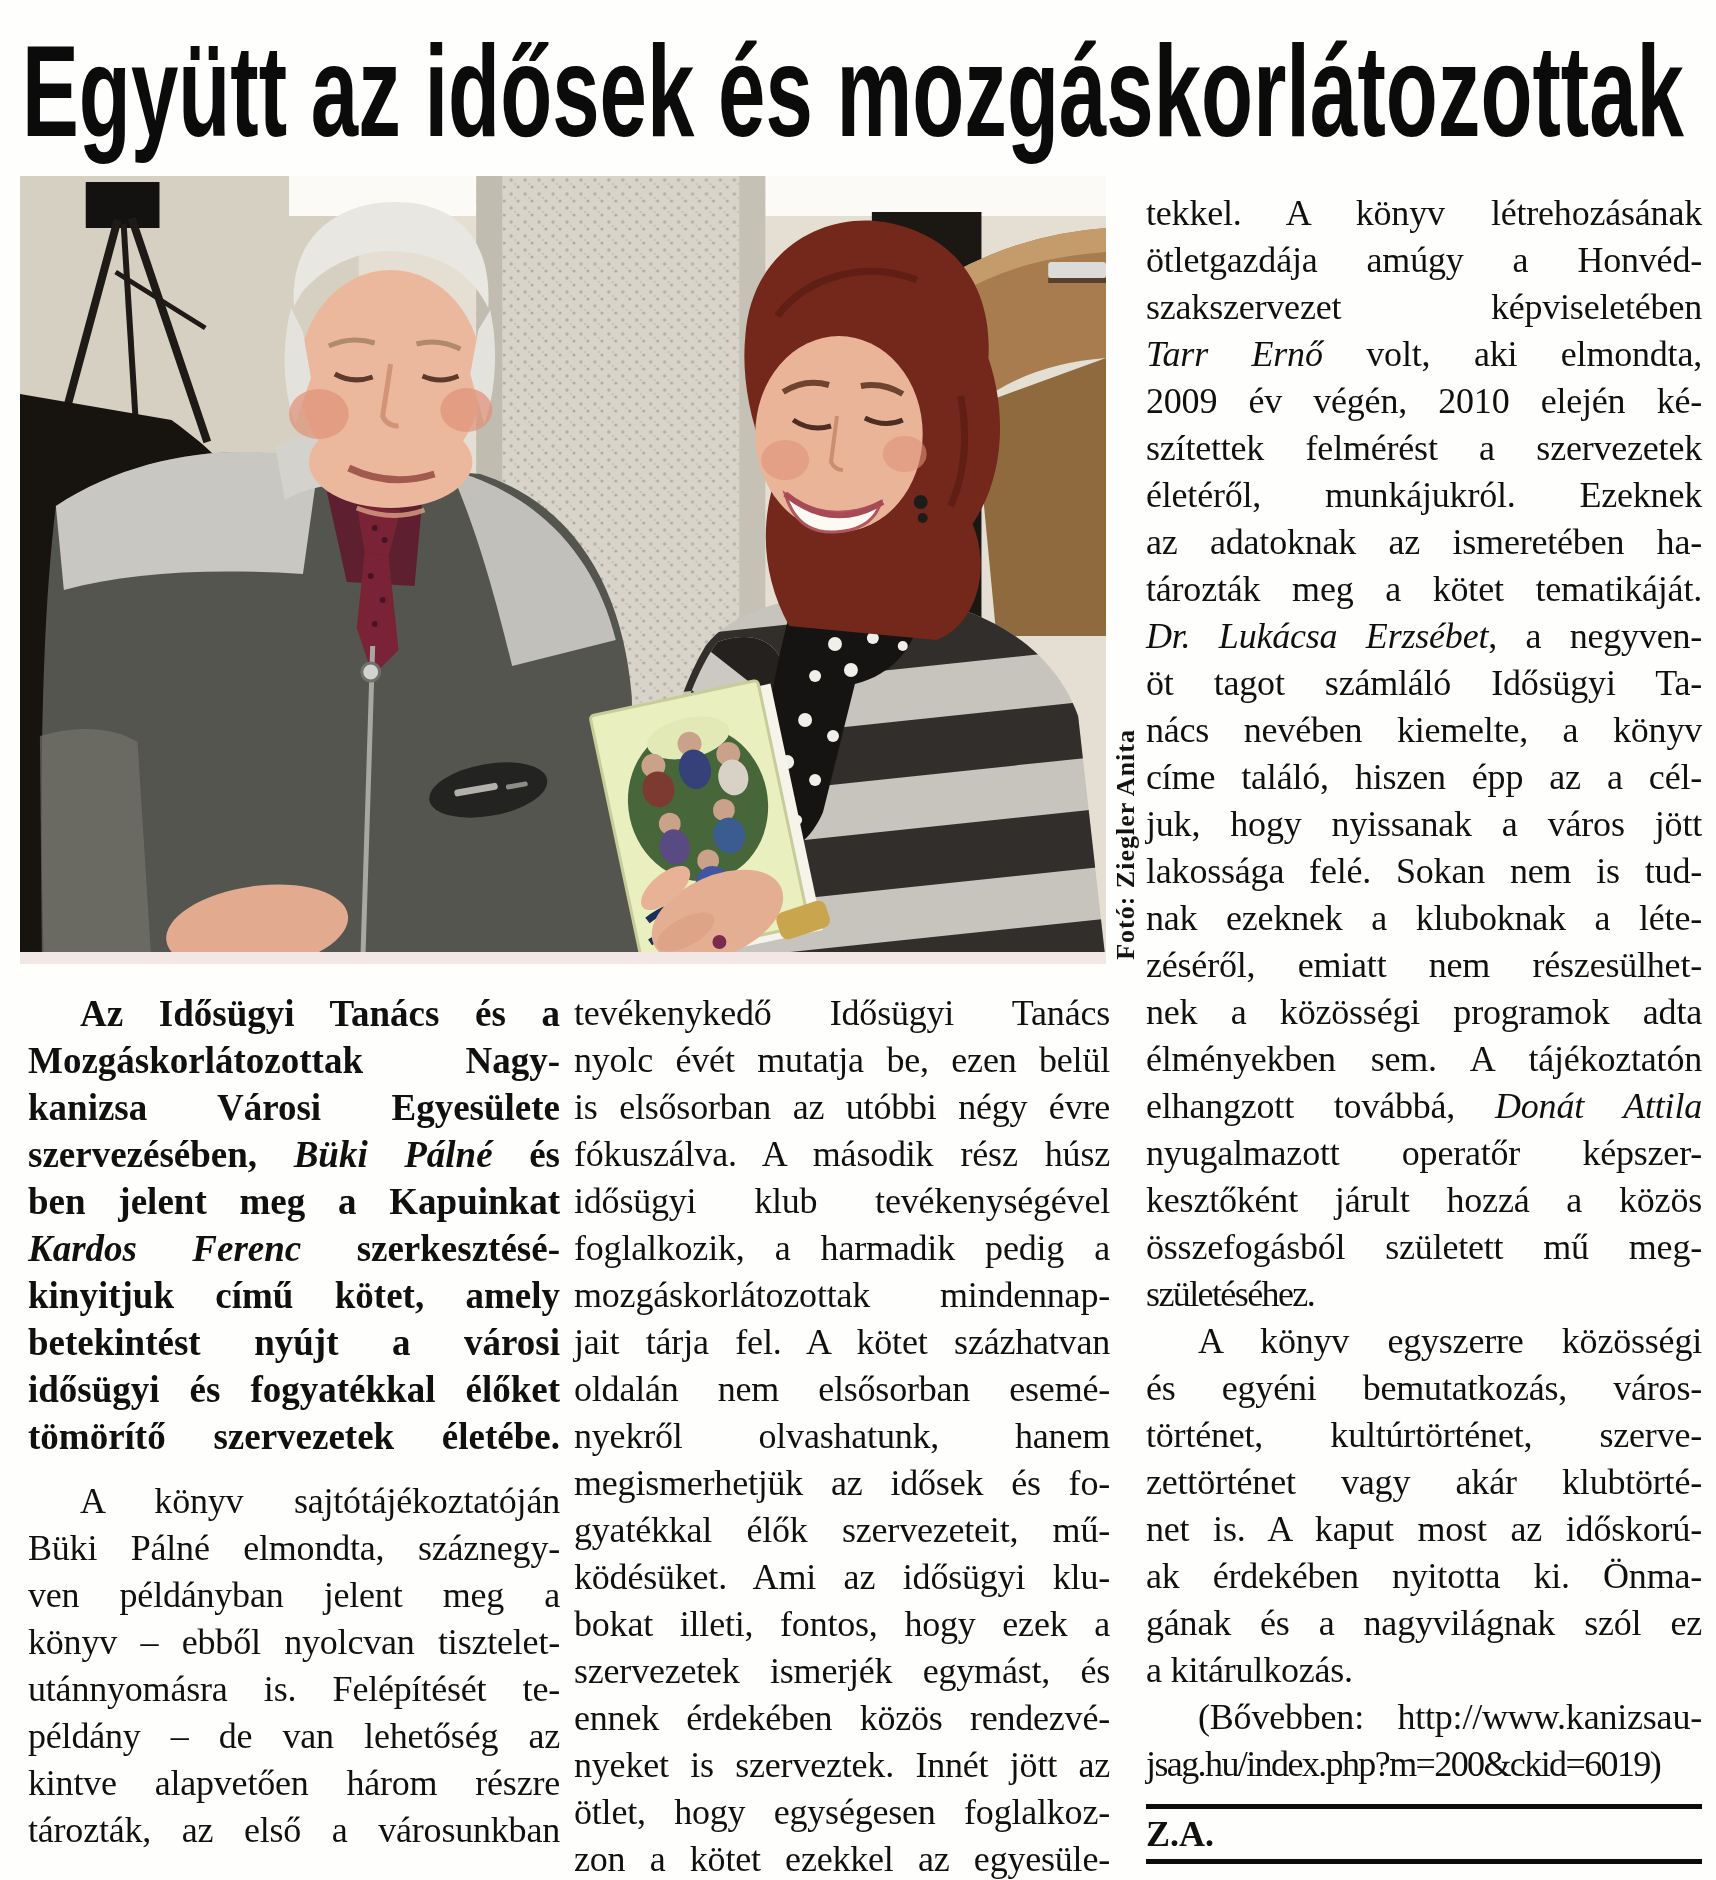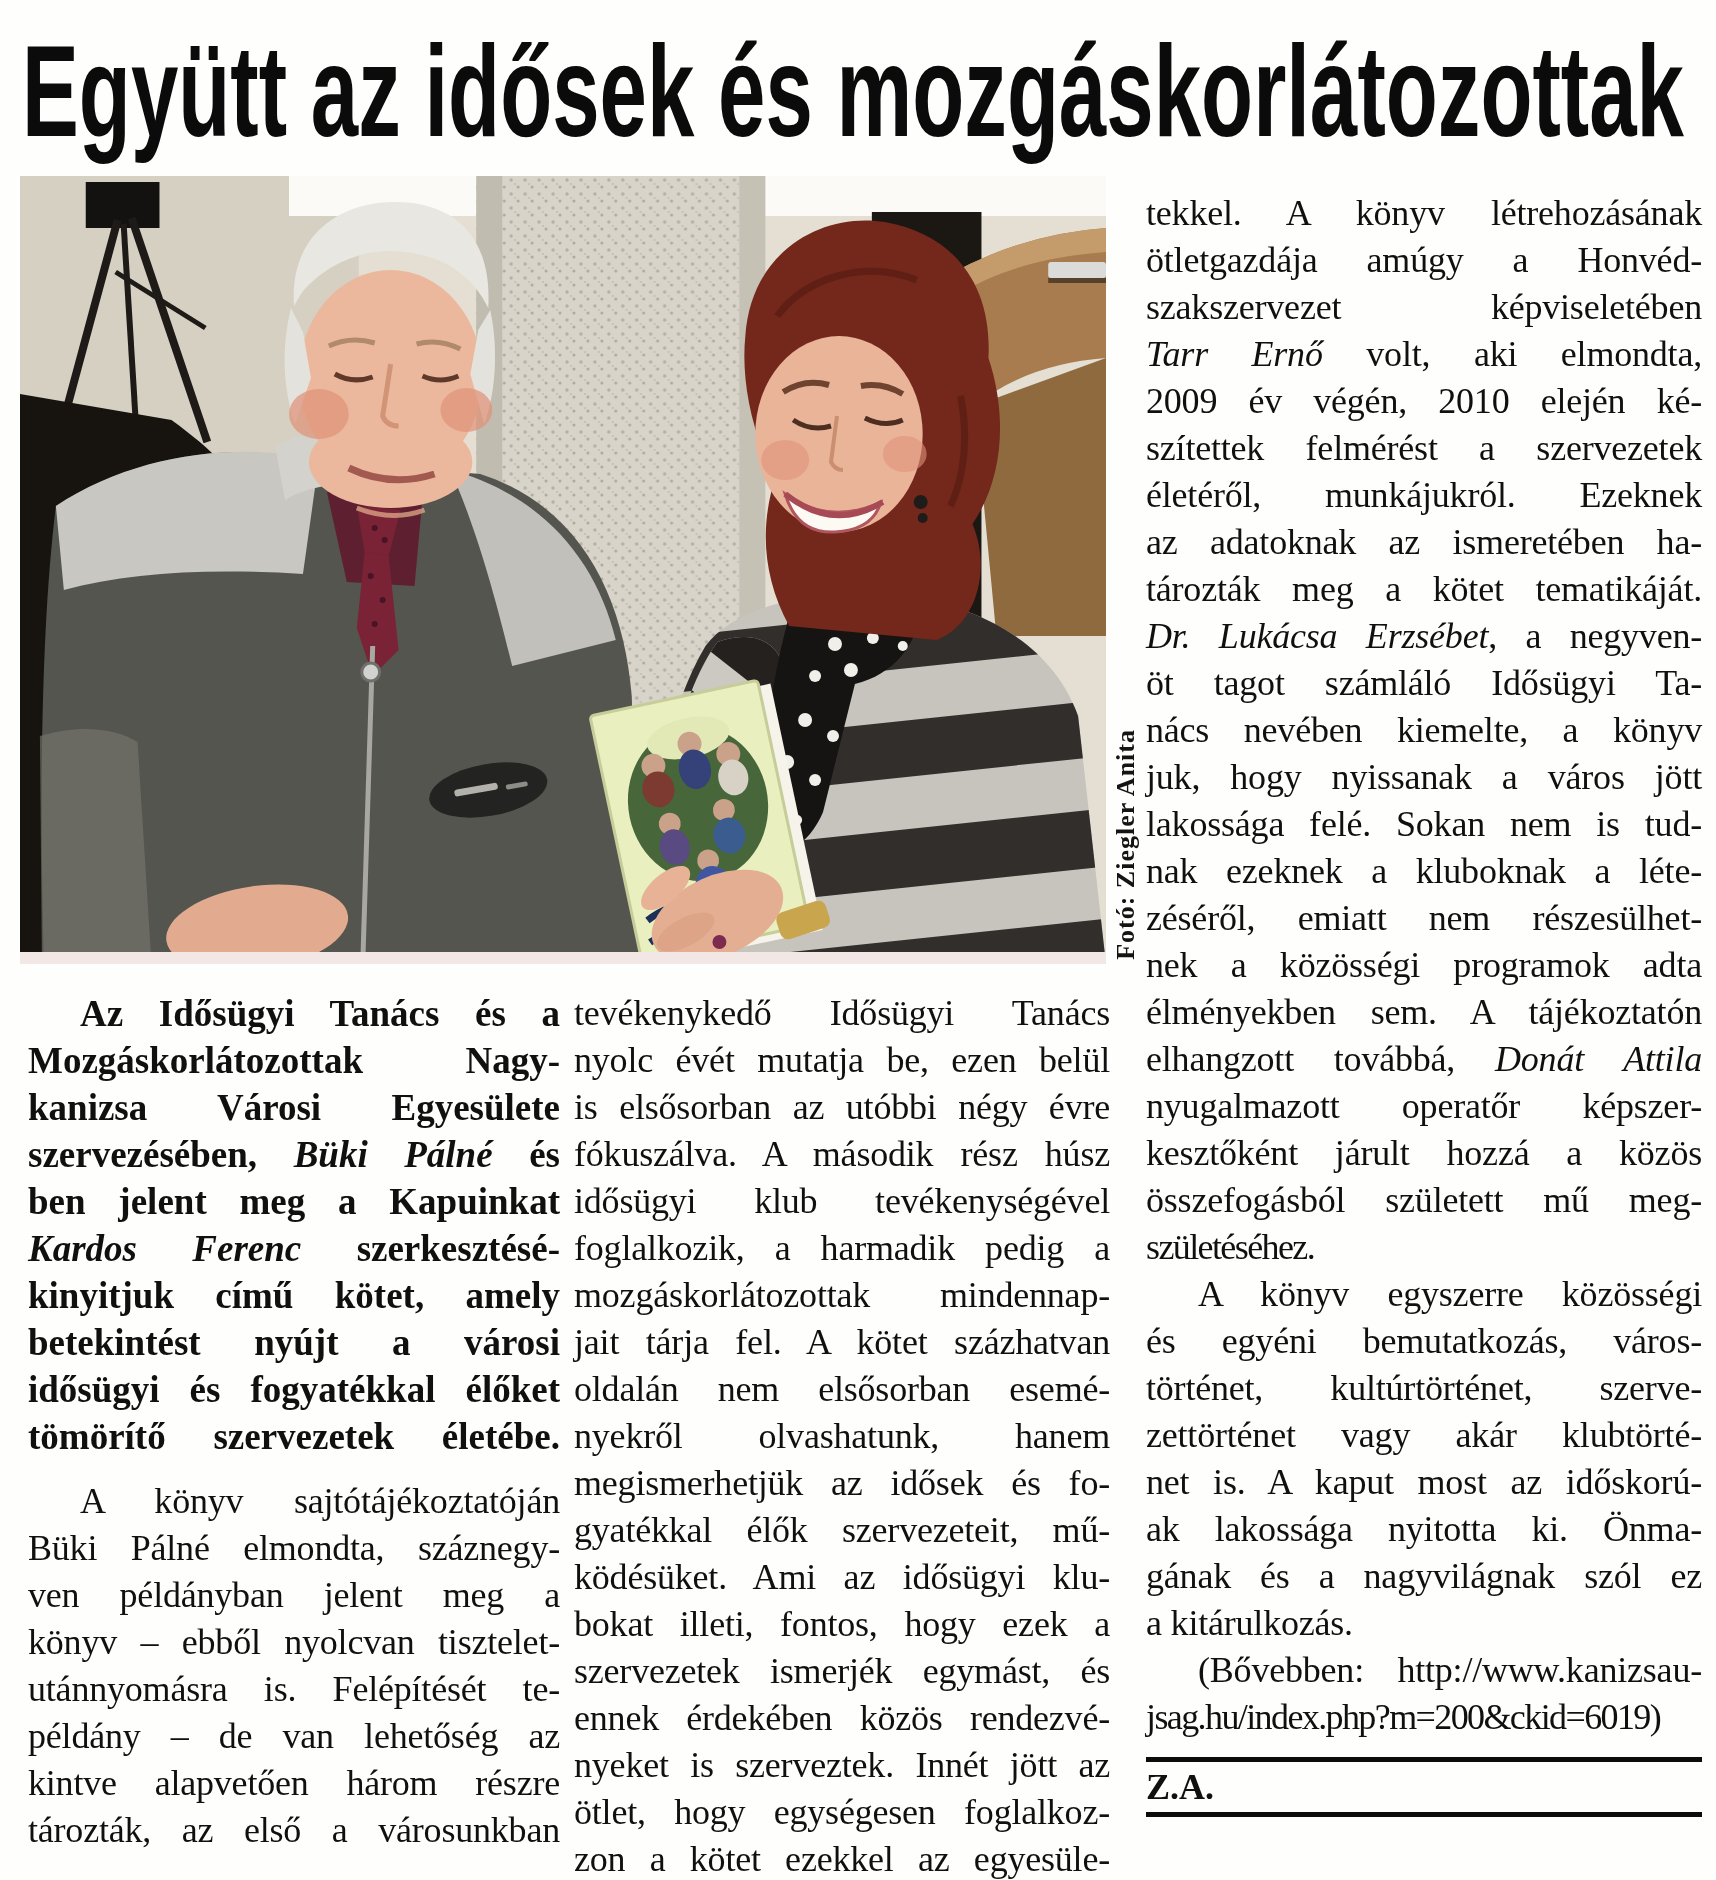--- a/index.html
+++ b/index.html
@@ -305,39 +305,40 @@
             <div class="ln"><span>szakszervezet képviseletében</span></div>
             <div class="ln"><i>Tarr Ernő</i><span> volt, aki elmondta,</span></div>
             <div class="ln"><span>2009 év végén, 2010 elején ké-</span></div>
             <div class="ln"><span>szítettek felmérést a szervezetek</span></div>
             <div class="ln"><span>életéről, munkájukról. Ezeknek</span></div>
             <div class="ln"><span>az adatoknak az ismeretében ha-</span></div>
             <div class="ln"><span>tározták meg a kötet tematikáját.</span></div>
             <div class="ln"><i>Dr. Lukácsa Erzsébet</i><span>, a negyven-</span></div>
             <div class="ln"><span>öt tagot számláló Idősügyi Ta-</span></div>
             <div class="ln"><span>nács nevében kiemelte, a könyv</span></div>
+            <div class="ln"><span>címe találó, hiszen épp az a cél-</span></div>
             <div class="ln"><span>juk, hogy nyissanak a város jött</span></div>
             <div class="ln"><span>lakossága felé. Sokan nem is tud-</span></div>
             <div class="ln"><span>nak ezeknek a kluboknak a léte-</span></div>
             <div class="ln"><span>zéséről, emiatt nem részesülhet-</span></div>
             <div class="ln"><span>nek a közösségi programok adta</span></div>
             <div class="ln"><span>élményekben sem. A tájékoztatón</span></div>
             <div class="ln"><span>elhangzott továbbá, </span><i>Donát Attila</i></div>
             <div class="ln"><span>nyugalmazott operatőr képszer-</span></div>
             <div class="ln"><span>kesztőként járult hozzá a közös</span></div>
             <div class="ln"><span>összefogásból született mű meg-</span></div>
             <div class="ln end url"><span>születéséhez.</span></div>
           </div>
           <div class="block body">
             <div class="ln indent"><span>A könyv egyszerre közösségi</span></div>
             <div class="ln"><span>és egyéni bemutatkozás, város-</span></div>
             <div class="ln"><span>történet, kultúrtörténet, szerve-</span></div>
             <div class="ln"><span>zettörténet vagy akár klubtörté-</span></div>
             <div class="ln"><span>net is. A kaput most az időskorú-</span></div>
-            <div class="ln"><span>ak lakossága nyitotta ki. Önma-</span></div>
+            <div class="ln"><span>ak érdekében nyitotta ki. Önma-</span></div>
             <div class="ln"><span>gának és a nagyvilágnak szól ez</span></div>
             <div class="ln end"><span>a kitárulkozás.</span></div>
           </div>
           <div class="block body">
             <div class="ln indent"><span>(Bővebben: http://www.kanizsau-</span></div>
             <div class="ln url"><span>jsag.hu/index.php?m=200&amp;ckid=6019)</span></div>
           </div>
         </div>
       <div class="signoff">
         <div class="rule"></div>

